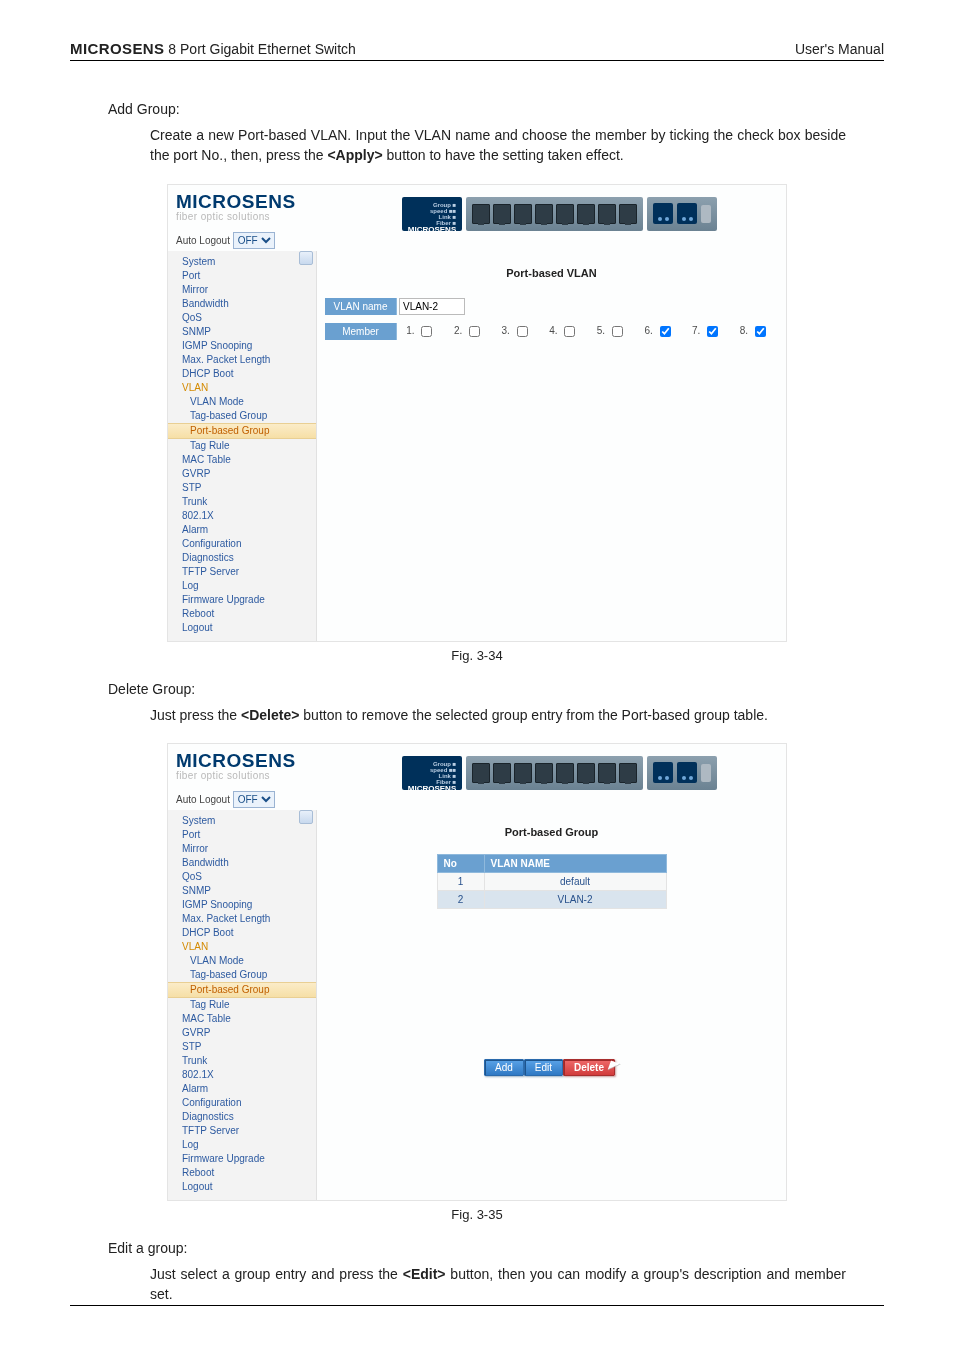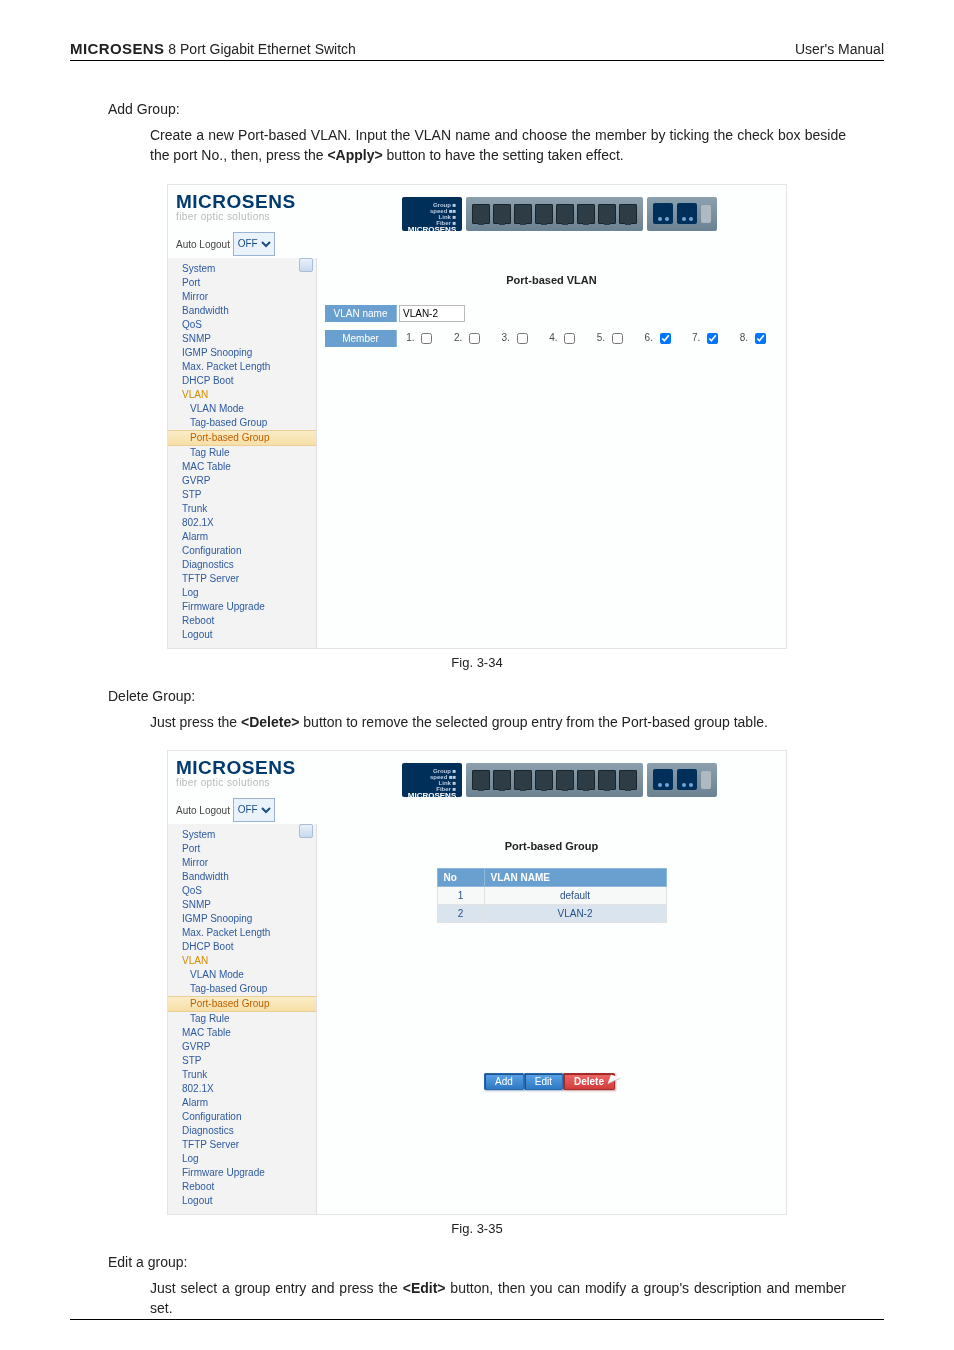--- a/index.html
+++ b/index.html
@@ -89,21 +89,21 @@
   .autologout {
     font-size: 10px;
     color: #444;
     margin-top: 10px;
   }
   .autologout select {
     font-size: 10px;
     border: 1px solid #9ab3d2;
     background: #eaf2fb;
     color: #1a4f88;
-    height: 24px;
+    height: 17px;
   }
   .topbar-center {
     flex: 1;
     display: flex;
     justify-content: center;
     gap: 4px;
     padding-top: 6px;
   }
   .microsens-chip {
     background: #00305a;

